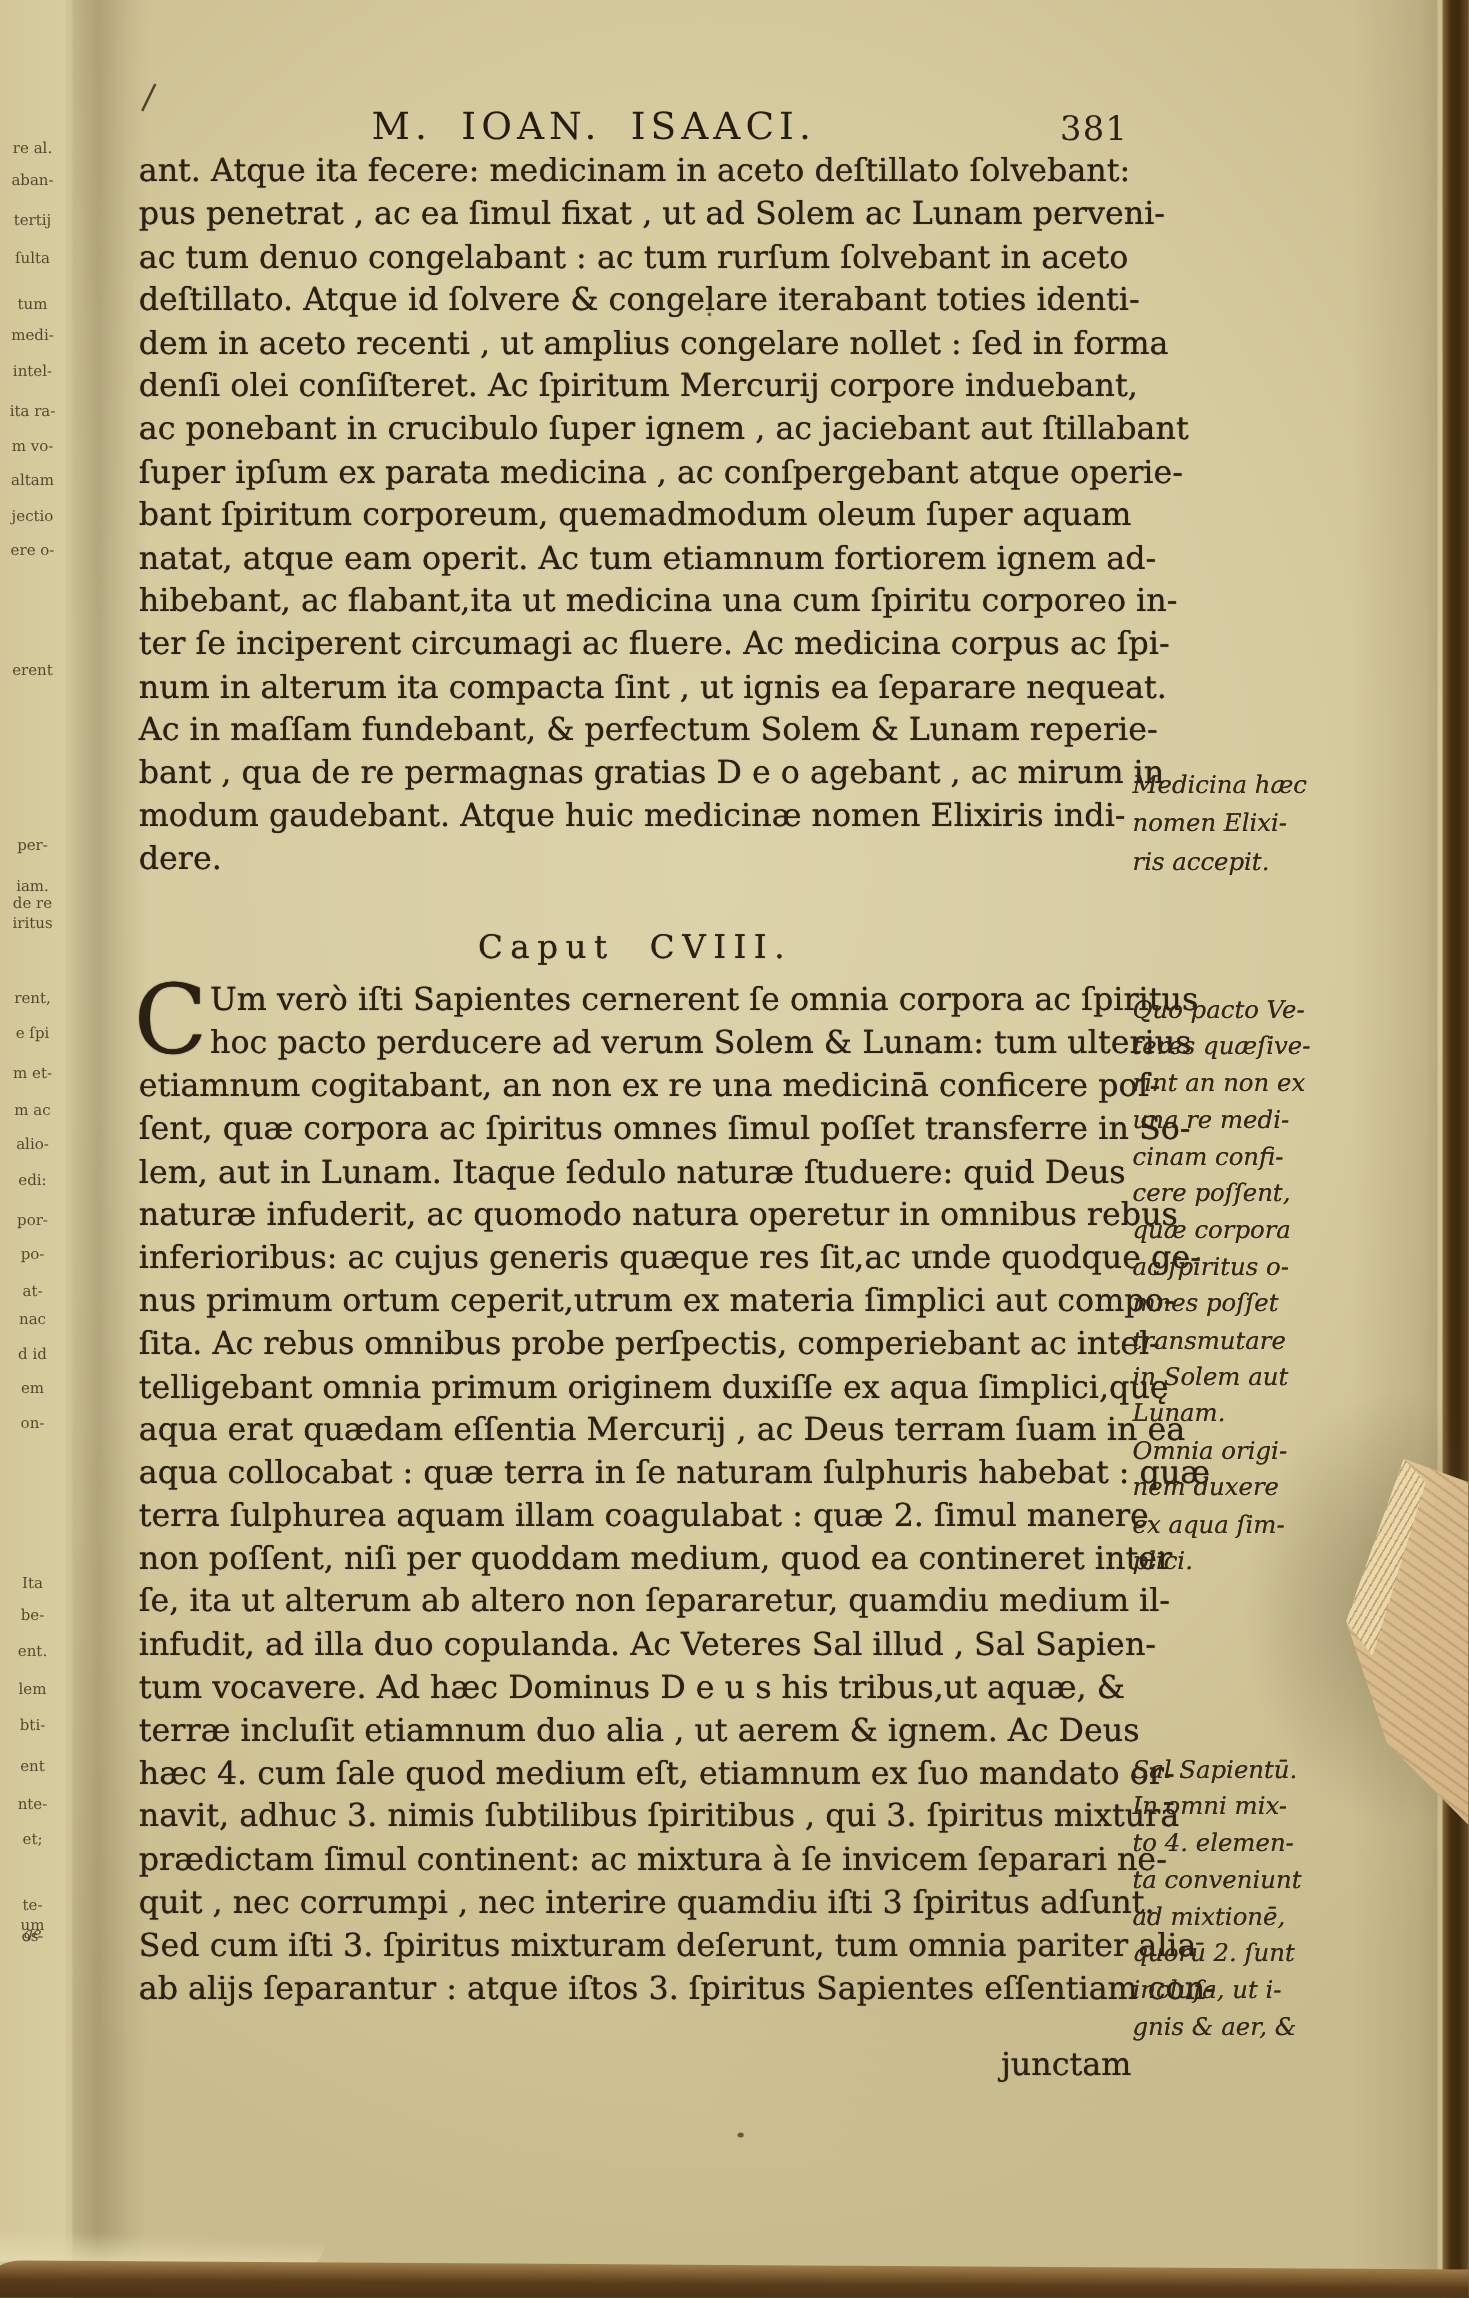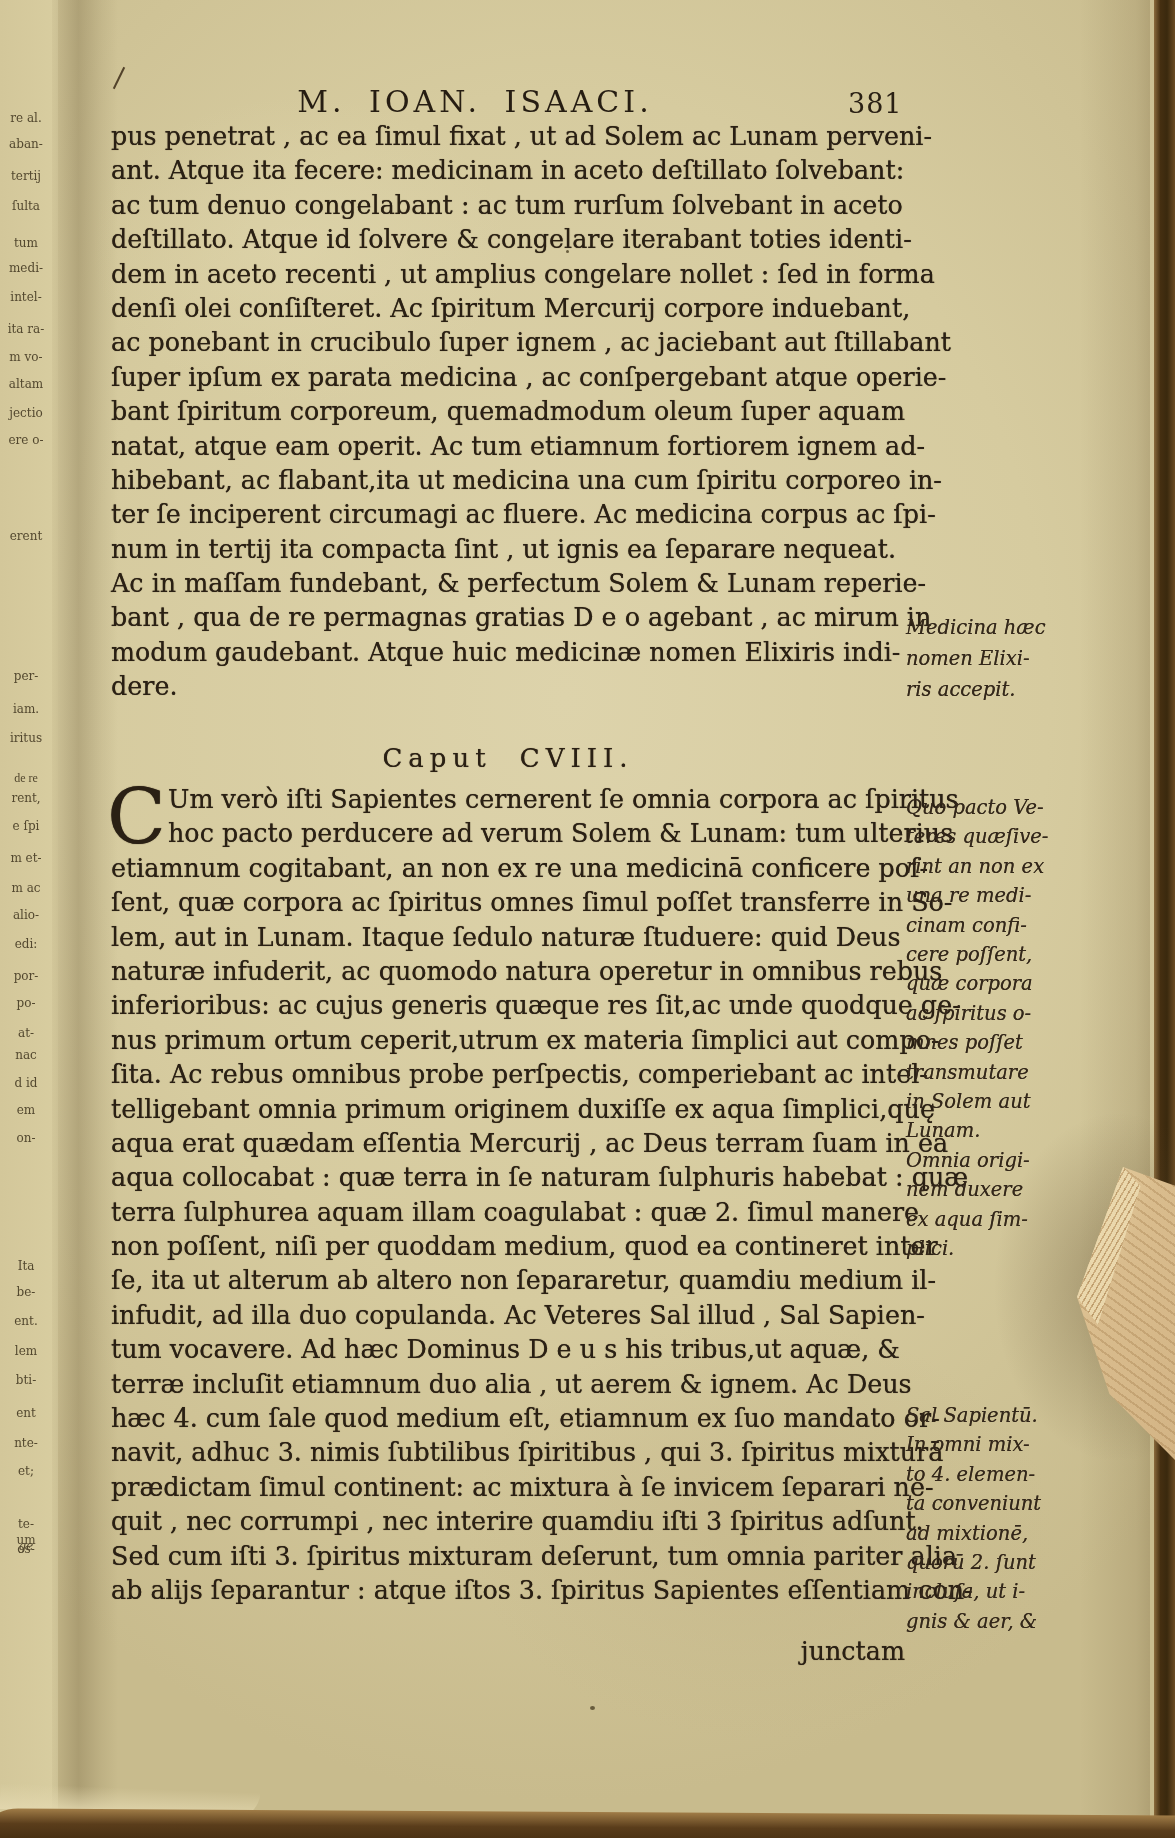--- a/index.html
+++ b/index.html
@@ -83,33 +83,33 @@
 
   <div class="mark" style="left:118px;top:66px;width:2px;height:24px;transform:rotate(26deg);"></div>
   <div class="speck" style="left:590px;top:1706px;width:5px;height:4px;"></div>
   <div class="speck" style="left:566px;top:250px;width:3px;height:3px;"></div>
   <div class="speck" style="left:742px;top:1000px;width:4px;height:3px;background:#7a5a2d;"></div>
 
   <div class="header-title">M. IOAN. ISAACI.</div>
   <div class="pageno">381</div>
 
   <div id="block1" class="block">
+      <div class="bline">ant.   Atque ita fecere: medicinam in  aceto deſtillato ſolvebant:</div>
       <div class="bline">pus penetrat , ac ea ſimul fixat , ut ad Solem  ac Lunam perveni-</div>
-      <div class="bline">ant.   Atque ita fecere: medicinam in  aceto deſtillato ſolvebant:</div>
       <div class="bline">ac tum  denuo congelabant :   ac tum rurſum ſolvebant  in aceto</div>
       <div class="bline">deſtillato.   Atque id ſolvere &amp; congelare iterabant toties  identi-</div>
       <div class="bline">dem in aceto recenti , ut amplius congelare nollet : ſed  in forma</div>
       <div class="bline">denſi olei conſiſteret.    Ac ſpiritum Mercurij  corpore  induebant,</div>
       <div class="bline">ac ponebant  in crucibulo ſuper ignem , ac jaciebant aut ſtillabant</div>
       <div class="bline">ſuper ipſum  ex parata medicina ,  ac conſpergebant atque operie-</div>
       <div class="bline">bant ſpiritum corporeum, quemadmodum  oleum  ſuper  aquam</div>
       <div class="bline">natat, atque eam operit.   Ac tum etiamnum fortiorem ignem ad-</div>
       <div class="bline">hibebant, ac flabant,ita ut medicina  una cum ſpiritu corporeo in-</div>
       <div class="bline">ter ſe inciperent circumagi ac fluere.    Ac medicina corpus ac ſpi-</div>
-      <div class="bline">num  in tertij  ita compacta ſint ,  ut ignis ea  ſeparare nequeat.</div>
+      <div class="bline">num  in alterum  ita compacta ſint ,  ut ignis ea  ſeparare nequeat.</div>
       <div class="bline">Ac in maſſam fundebant,  &amp; perfectum Solem &amp; Lunam  reperie-</div>
       <div class="bline">bant , qua de  re permagnas gratias D e o agebant ,  ac mirum in</div>
       <div class="bline">modum gaudebant.    Atque huic medicinæ  nomen Elixiris indi-</div>
       <div class="bline">dere.</div>
     </div>
 
   <div class="caput">Caput  CVIII.</div>
 
   <div class="dropcap">C</div>
   <div id="block2" class="block">
@@ -186,21 +186,21 @@
       <div class="gfrag" style="top: 291px;">intel-</div>
       <div class="gfrag" style="top: 323px;">ita ra-</div>
       <div class="gfrag" style="top: 351px;">m vo-</div>
       <div class="gfrag" style="top: 378px;">altam</div>
       <div class="gfrag" style="top: 407px;">jectio</div>
       <div class="gfrag" style="top: 434px;">ere o-</div>
       <div class="gfrag" style="top: 530px;">erent</div>
       <div class="gfrag" style="top: 670px;">per-</div>
       <div class="gfrag" style="top: 703px;">iam.</div>
       <div class="gfrag" style="top: 732px;">iritus</div>
-      <div class="gfrag" style="top: 772px; font-family: Liberation Serif, serif;">de re</div>
+      <div class="gfrag" style="top: 716px;">de re</div>
       <div class="gfrag" style="top: 792px;">rent,</div>
       <div class="gfrag" style="top: 820px;">e ſpi</div>
       <div class="gfrag" style="top: 852px;">m et-</div>
       <div class="gfrag" style="top: 882px;">m ac</div>
       <div class="gfrag" style="top: 909px;">alio-</div>
       <div class="gfrag" style="top: 938px;">edi:</div>
       <div class="gfrag" style="top: 970px;">por-</div>
       <div class="gfrag" style="top: 997px;">po-</div>
       <div class="gfrag" style="top: 1027px;">at-</div>
       <div class="gfrag" style="top: 1049px;">nac</div>

